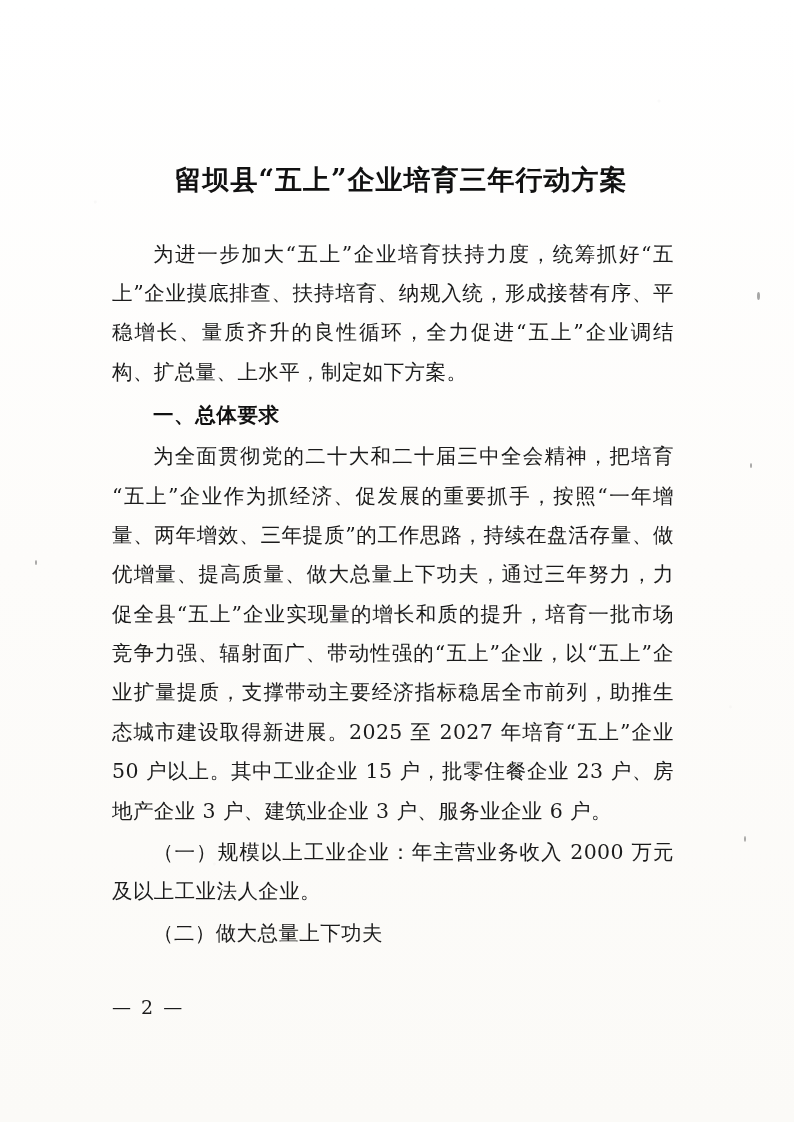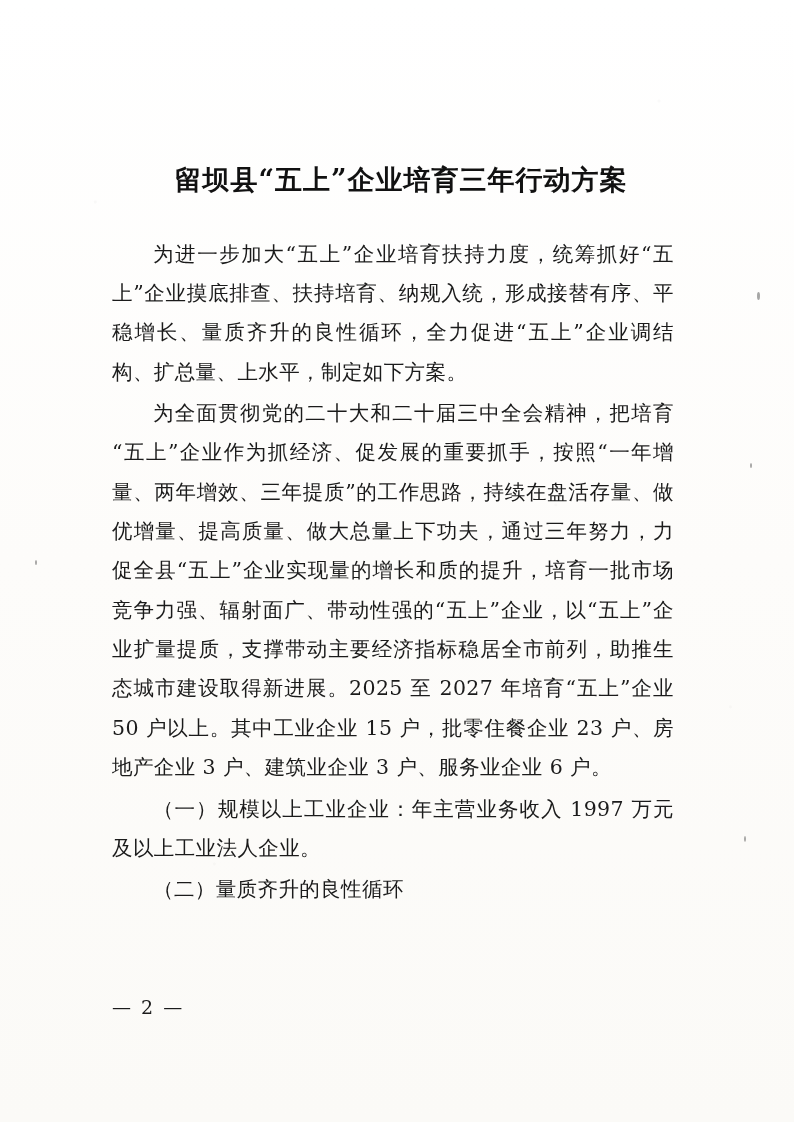--- a/index.html
+++ b/index.html
@@ -94,23 +94,24 @@
   <div class="mark m1"></div>
   <div class="mark m2"></div>
   <div class="mark m3"></div>
   <div class="mark m4"></div>
 
   <div class="content">
     <h1 class="doc-title">留坝县“五上”企业培育三年行动方案</h1>
 
     <p class="para">为进一步加大“五上”企业培育扶持力度，统筹抓好“五上”企业摸底排查、扶持培育、纳规入统，形成接替有序、平稳增长、量质齐升的良性循环，全力促进“五上”企业调结构、扩总量、上水平，制定如下方案。</p>
 
+    <p class="heading">一、总体要求</p>
 
     <p class="para">为全面贯彻党的二十大和二十届三中全会精神，把培育“五上”企业作为抓经济、促发展的重要抓手，按照“一年增量、两年增效、三年提质”的工作思路，持续在盘活存量、做优增量、提高质量、做大总量上下功夫，通过三年努力，力促全县“五上”企业实现量的增长和质的提升，培育一批市场竞争力强、辐射面广、带动性强的“五上”企业，以“五上”企业扩量提质，支撑带动主要经济指标稳居全市前列，助推生态城市建设取得新进展。2025 至 2027 年培育“五上”企业 50 户以上。其中工业企业 15 户，批零住餐企业 23 户、房地产企业 3 户、建筑业企业 3 户、服务业企业 6 户。</p>
 
 
-    <p class="para">（一）规模以上工业企业：年主营业务收入 1997 万元及以上工业法人企业。</p>
+    <p class="para">（一）规模以上工业企业：年主营业务收入 2000 万元及以上工业法人企业。</p>
 
-    <p class="para">（二）量质齐升的良性循环</p>
+    <p class="para">（二）做大总量上下功夫</p>
   </div>
 
   <div class="page-number">— 2 —</div>
 </div>
 
 </body></html>

